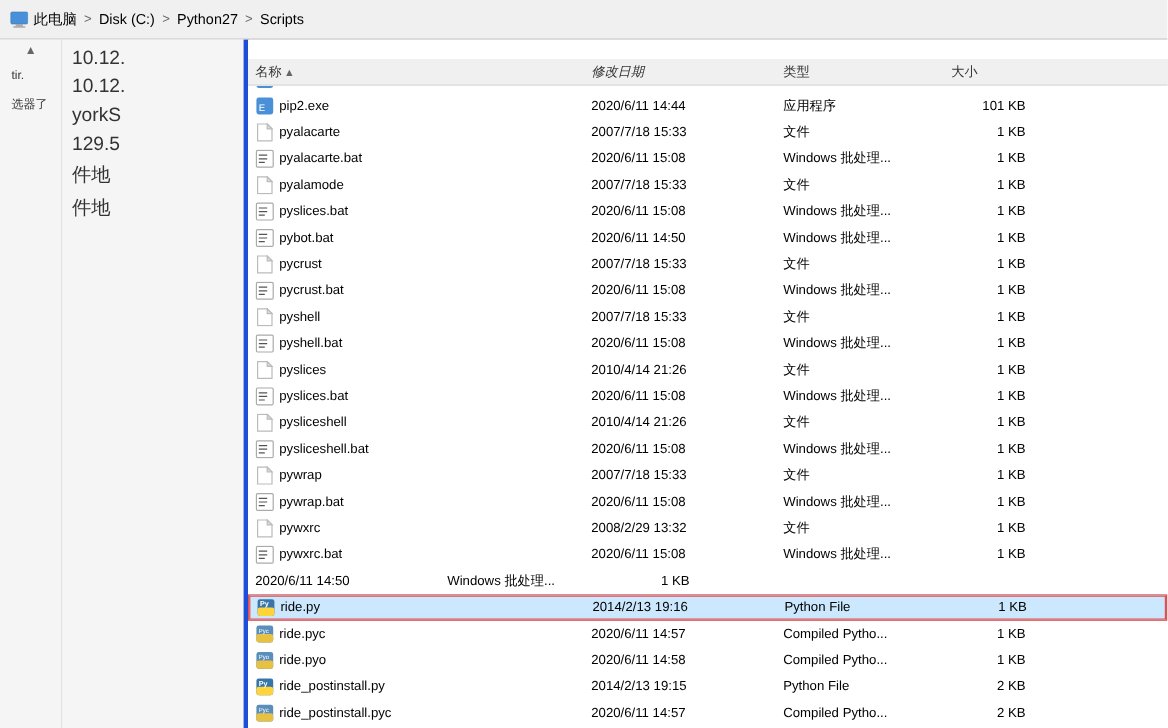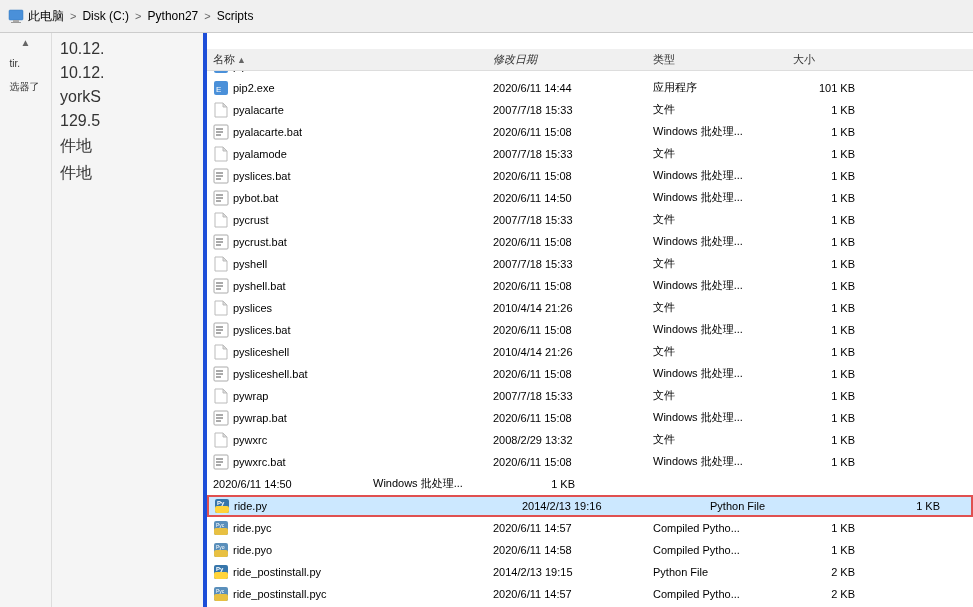--- a/index.html
+++ b/index.html
@@ -120,21 +120,20 @@
       display: flex;
       align-items: center;
       height: 22px;
       border-bottom: 1px solid transparent;
       cursor: default;
     }
     .file-row.selected {
       background: #cce8ff;
       border: 1px solid #e05050;
       box-shadow: 0 0 0 1px #e05050 inset;
-      gap: 28px;
     }
 
     .cell {
       font-size: 11px;
       color: #000;
       overflow: hidden;
       text-overflow: ellipsis;
       white-space: nowrap;
       padding: 0 6px;
     }

